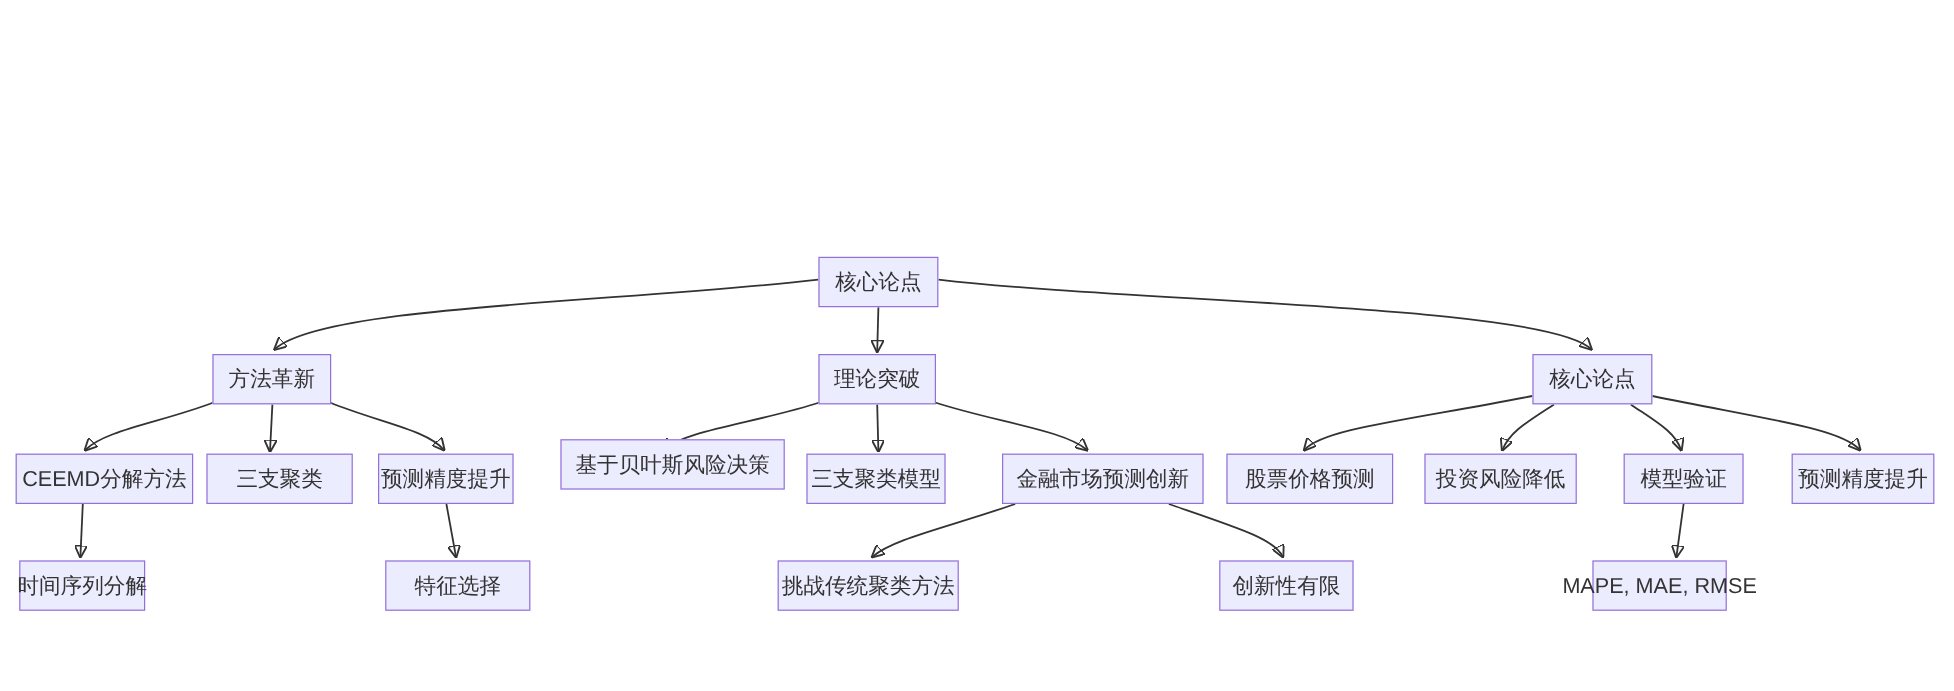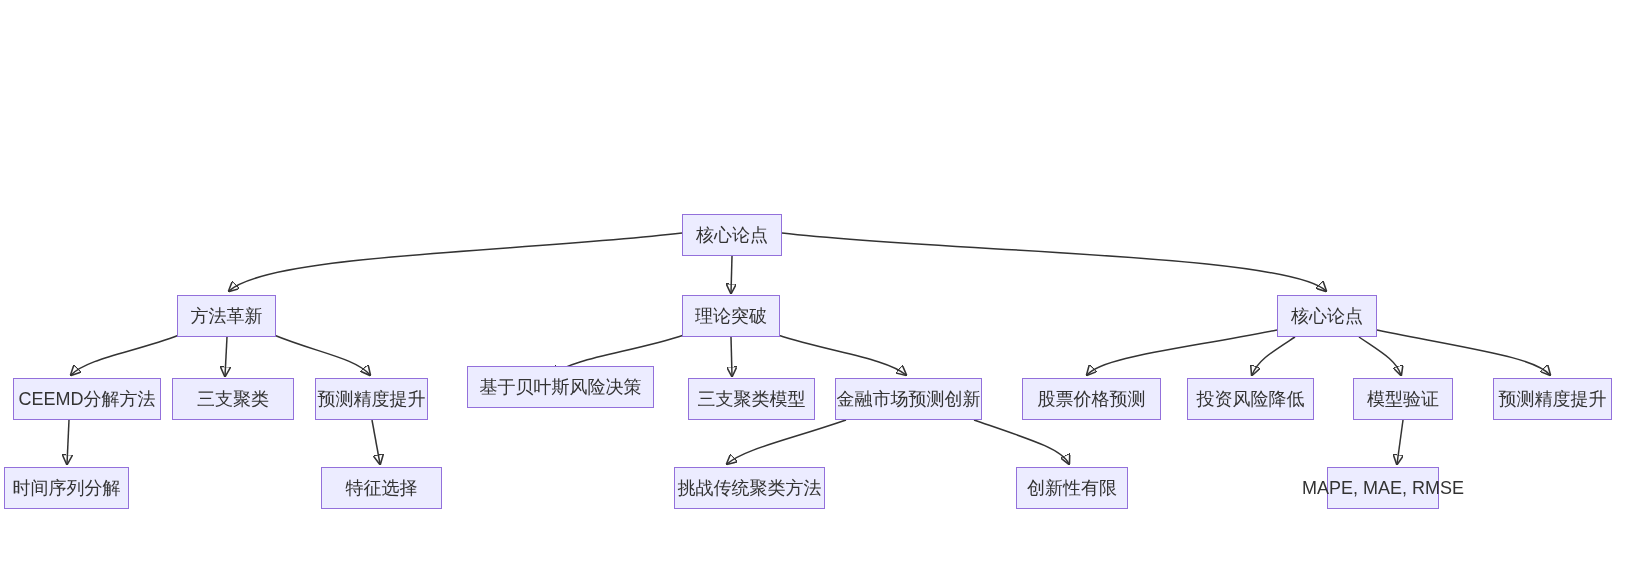--- a/index.html
+++ b/index.html
@@ -75,26 +75,26 @@
   <div class="node" style="left:682px;top:214px;width:100px">核心论点</div>
 
   <div class="node" style="left:177px;top:295px;width:99px">方法革新</div>
   <div class="node" style="left:682px;top:295px;width:98px">理论突破</div>
   <div class="node" style="left:1277px;top:295px;width:100px">核心论点</div>
 
   <div class="node" style="left:13px;top:378px;width:148px">CEEMD分解方法</div>
   <div class="node" style="left:172px;top:378px;width:122px">三支聚类</div>
   <div class="node" style="left:315px;top:378px;width:113px">预测精度提升</div>
   <div class="node" style="left:467px;top:366px;width:187px">基于贝叶斯风险决策</div>
-  <div class="node" style="left:688px;top:378px;width:127px">三支聚类模型</div>
-  <div class="node" style="left:835px;top:378px;width:147px">金融市场预测创新</div>
+  <div class="node" style="left:672px;top:378px;width:116px">三支聚类模型</div>
+  <div class="node" style="left:835px;top:378px;width:168px">金融市场预测创新</div>
   <div class="node" style="left:1022px;top:378px;width:139px">股票价格预测</div>
   <div class="node" style="left:1187px;top:378px;width:127px">投资风险降低</div>
   <div class="node" style="left:1353px;top:378px;width:100px">模型验证</div>
   <div class="node" style="left:1493px;top:378px;width:119px">预测精度提升</div>
 
-  <div class="node" style="left:4px;top:467px;width:125px">时间序列分解</div>
+  <div class="node" style="left:16px;top:467px;width:105px">时间序列分解</div>
   <div class="node" style="left:321px;top:467px;width:121px">特征选择</div>
-  <div class="node" style="left:674px;top:467px;width:151px">挑战传统聚类方法</div>
+  <div class="node" style="left:648px;top:467px;width:151px">挑战传统聚类方法</div>
   <div class="node" style="left:1016px;top:467px;width:112px">创新性有限</div>
   <div class="node" style="left:1327px;top:467px;width:112px">MAPE, MAE, RMSE</div>
 
 </div>
 
 </body></html>

